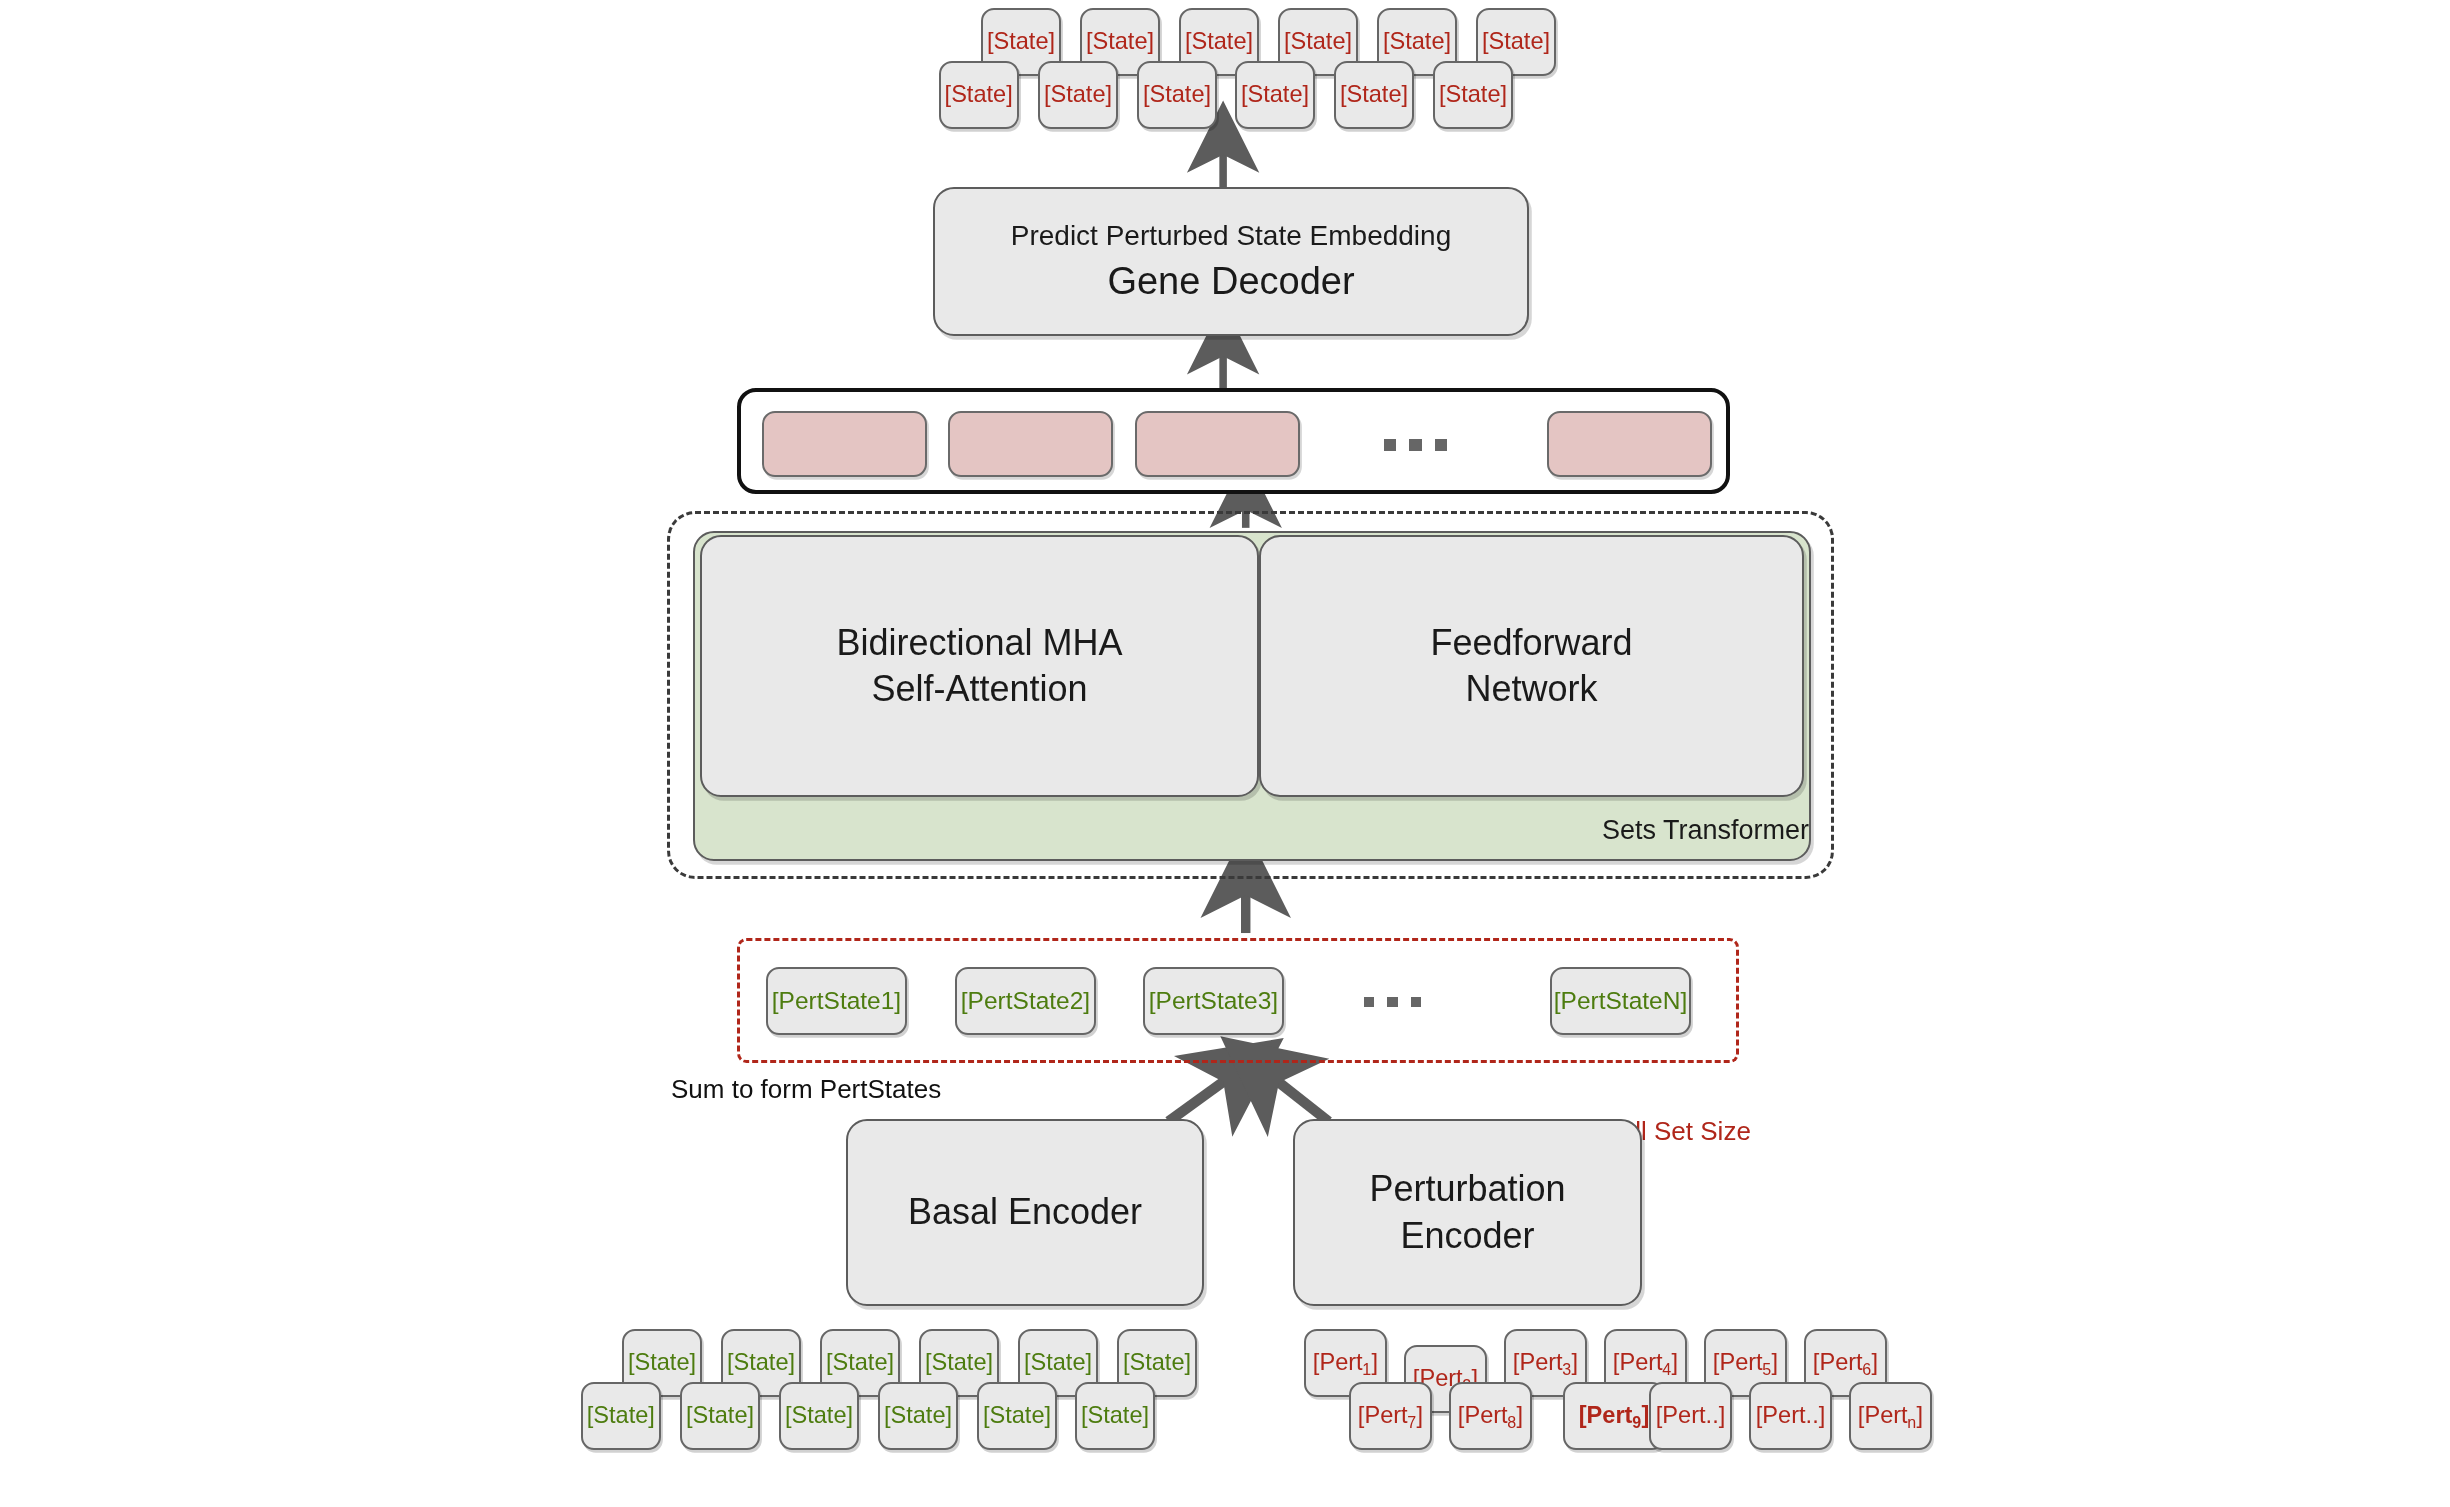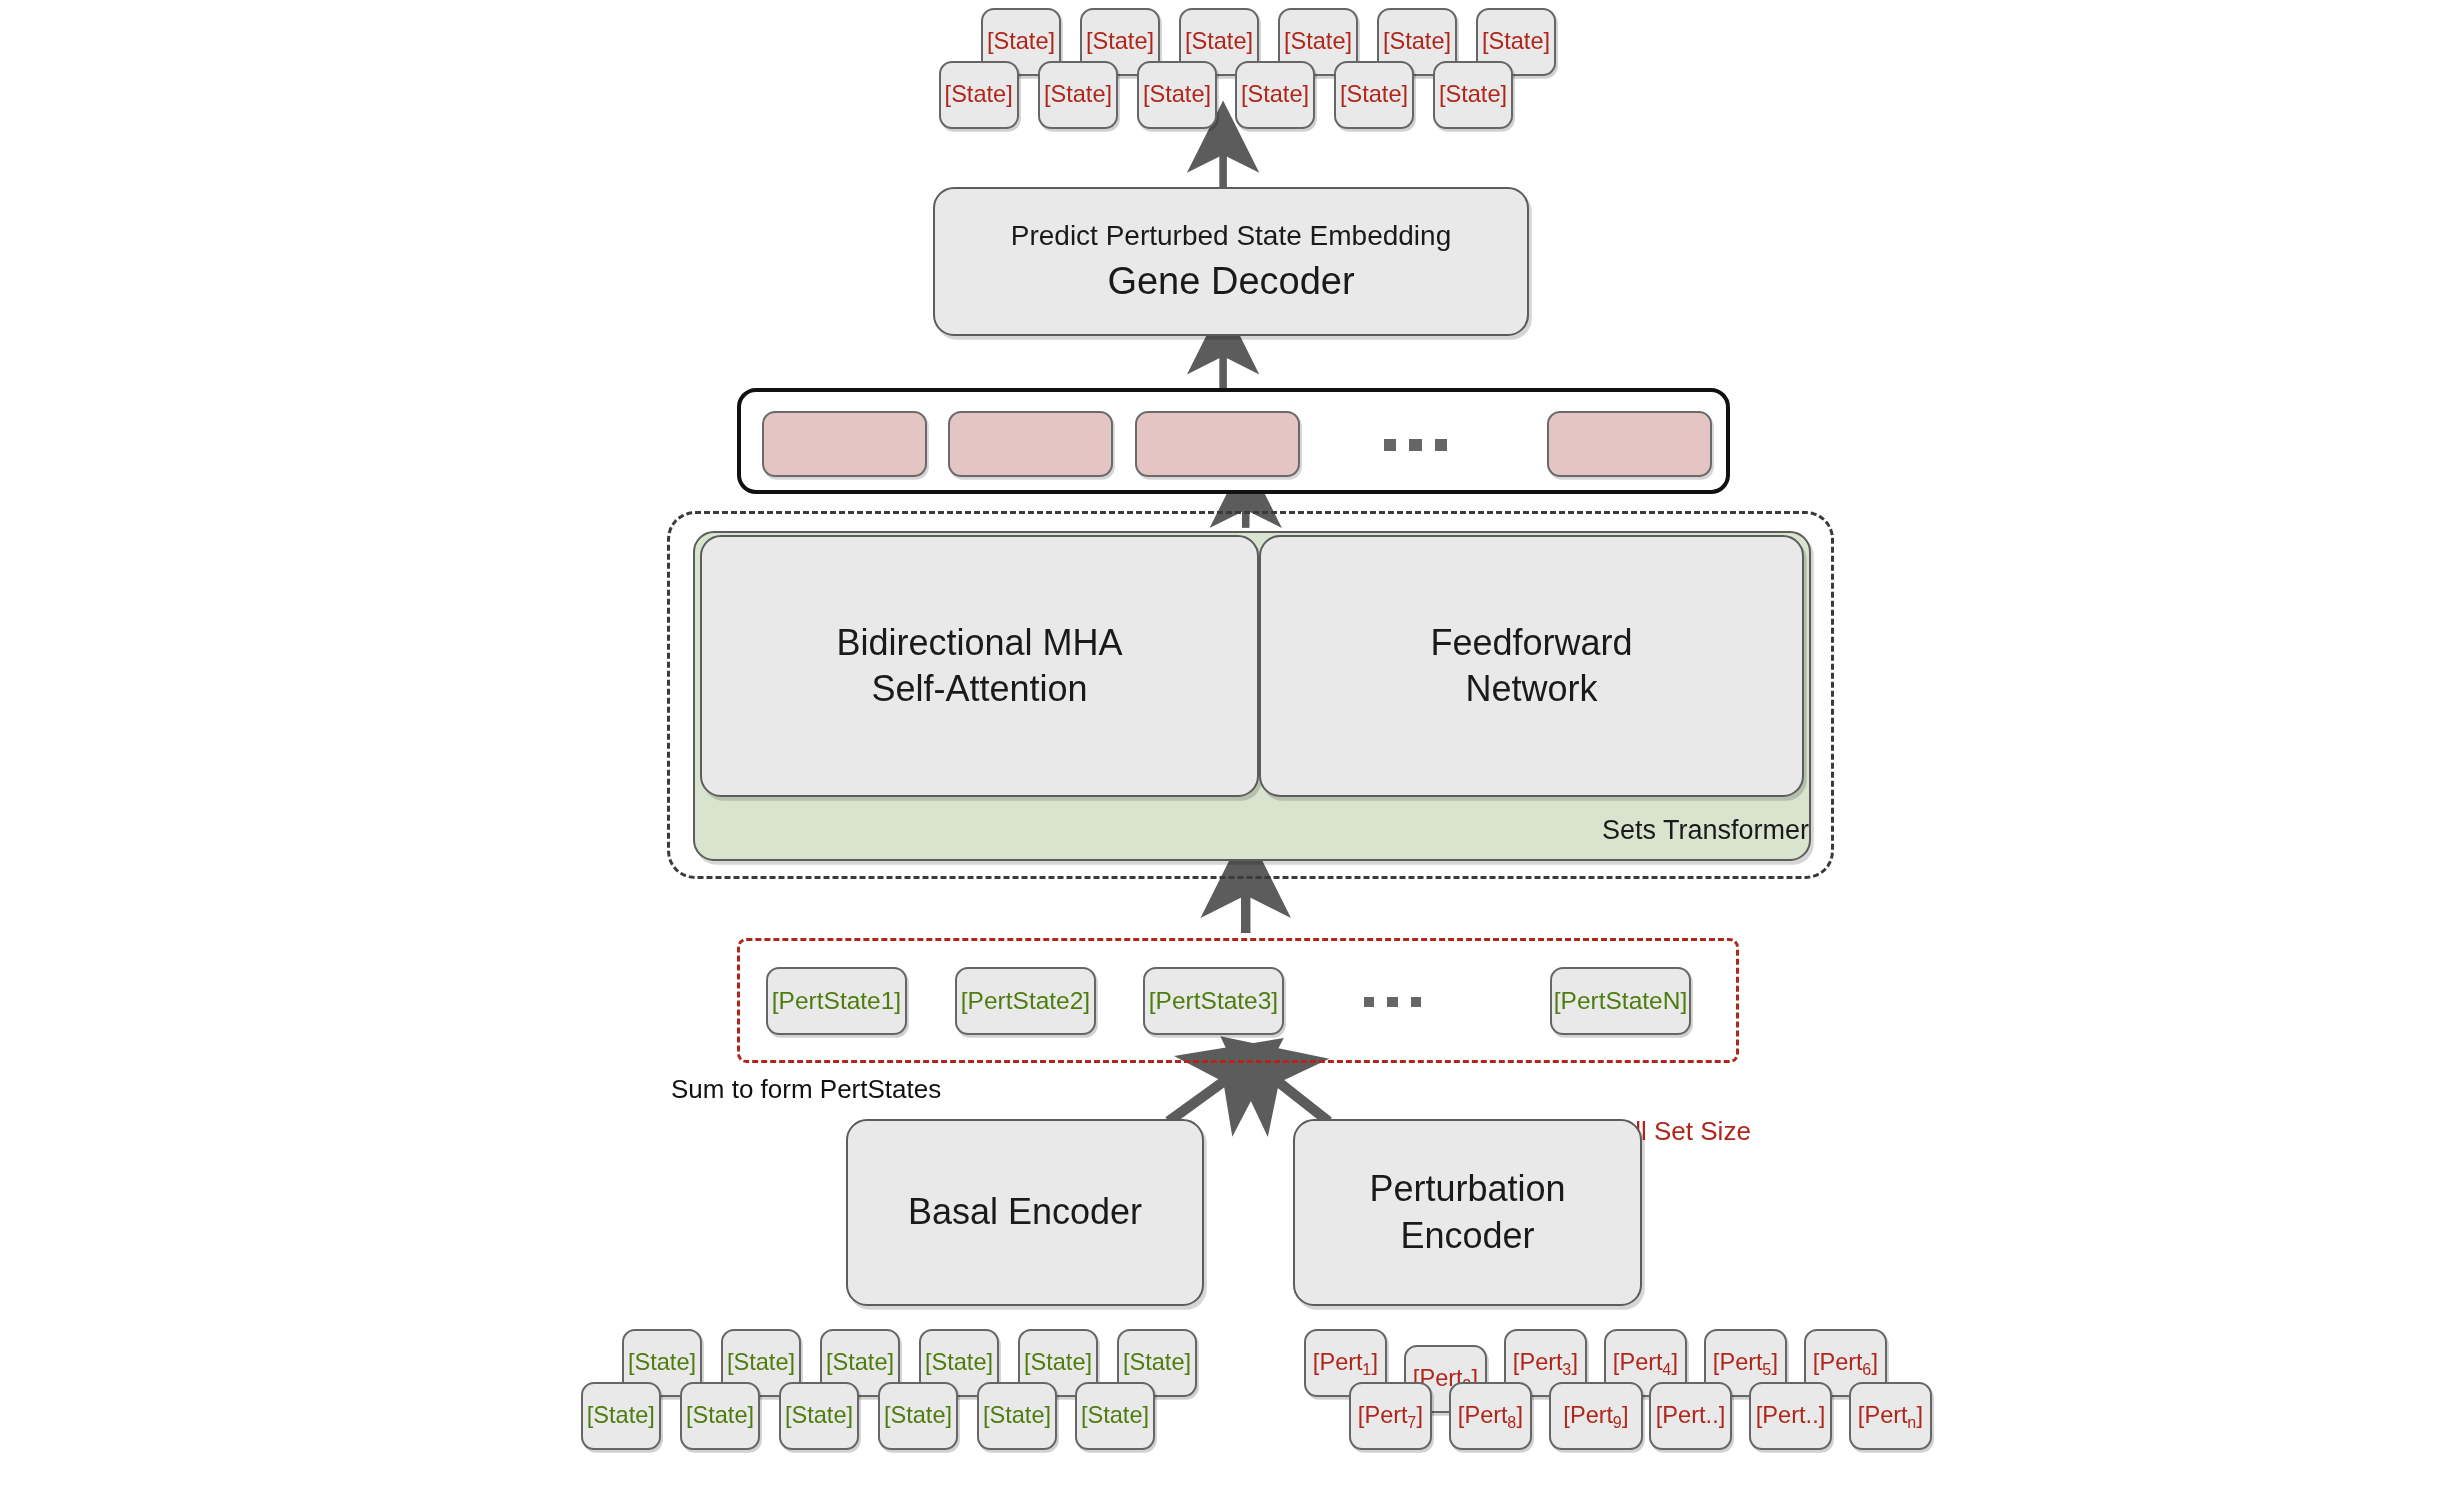--- a/index.html
+++ b/index.html
@@ -303,21 +303,21 @@
     <div class="abs token red" style="left:513px; top:1.9px; width:83px; height:68px;">
         <span><span>[Pert</span><sub>6</sub><span>]</span></span>
       </div>
 
     <div class="abs token red" style="left:58px; top:55px; width:83px; height:68px;">
         <span><span>[Pert</span><sub>7</sub><span>]</span></span>
       </div>
     <div class="abs token red" style="left:158px; top:55px; width:83px; height:68px;">
         <span><span>[Pert</span><sub>8</sub><span>]</span></span>
       </div>
-    <div class="abs token red" style="left:258px; top:55px; width:94px; height:68px;">
+    <div class="abs token red" style="left:272px; top:55px; width:102px; height:68px;font-weight:bold;">
         <span><span>[Pert</span><sub>9</sub><span>]</span></span>
       </div>
     <div class="abs token red" style="left:358px; top:55px; width:83px; height:68px;">
         <span><span>[Pert..</span><sub></sub><span>]</span></span>
       </div>
     <div class="abs token red" style="left:458px; top:55px; width:83px; height:68px;">
         <span><span>[Pert..</span><sub></sub><span>]</span></span>
       </div>
     <div class="abs token red" style="left:558px; top:55px; width:83px; height:68px;">
         <span><span>[Pert</span><sub>n</sub><span>]</span></span>

